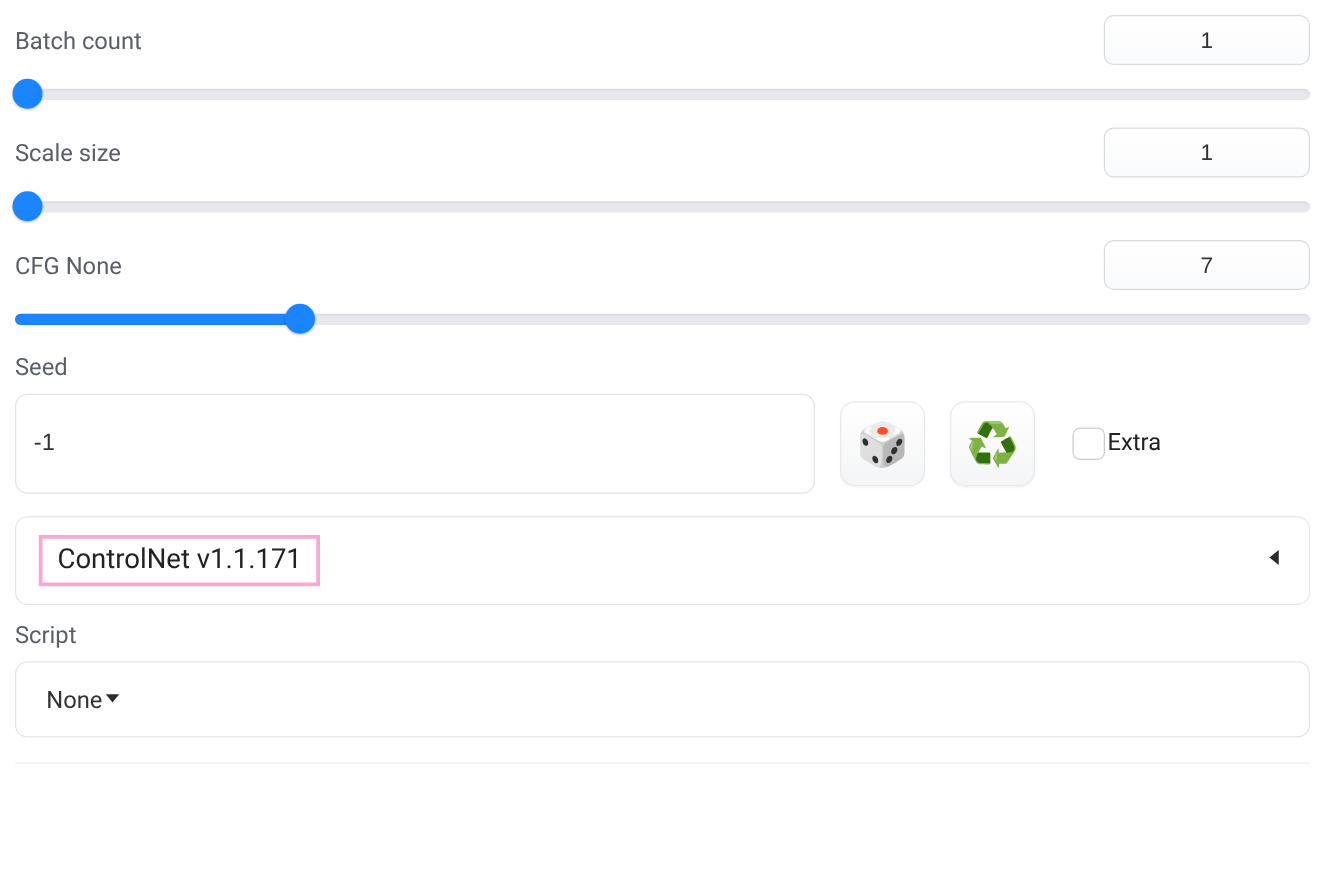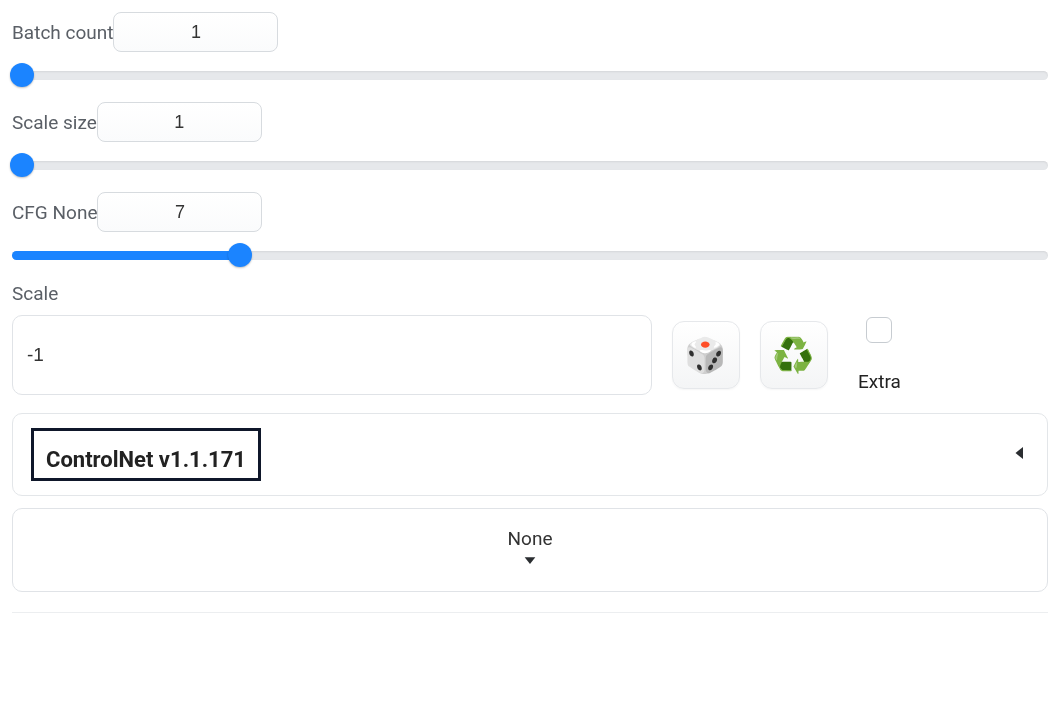--- a/index.html
+++ b/index.html
@@ -7,21 +7,21 @@
     font-family: -apple-system, BlinkMacSystemFont, "Segoe UI", Roboto, sans-serif;
     background: #fff;
     padding: 12px;
     color: #333;
     font-size: 18px;
   }
   .field { margin-bottom: 18px; }
   .row-top {
     display: flex;
     align-items: center;
-    justify-content: flex-start;
+    justify-content: space-between;
     margin-bottom: 14px;
   }
   .label {
     color: #5a5f66;
     font-size: 19px;
   }
   .num-input {
     width: 165px;
     height: 40px;
     border: 1px solid #d7dbdf;
@@ -86,63 +86,60 @@
     border: 1px solid #e6e8eb;
     display: flex;
     align-items: center;
     justify-content: center;
     font-size: 34px;
     cursor: pointer;
     box-shadow: 0 1px 2px rgba(0,0,0,0.04);
   }
   .extra-wrap {
     display: flex;
-    align-items: center;
-    gap: 27px;
+    align-items: flex-start;
+    gap: 2px;
     margin-left: 10px;
-    flex-direction: column;
   }
   .checkbox {
     width: 26px;
     height: 26px;
     border: 1.5px solid #c7ccd1;
     border-radius: 6px;
     background: #fff;
   }
   .extra-label { font-size: 19px; color: #222; }
   .accordion {
     border: 1px solid #e3e6e9;
     border-radius: 10px;
     padding: 14px 18px;
     margin-top: 14px;
     margin-bottom: 12px;
     display: flex;
     align-items: center;
     justify-content: space-between;
   }
   .highlight-box {
-    border: 3px solid #0f172a;
-    padding: 16px 12px 6px 12px;
+    border: 3px solid #f9a8d4;
+    padding: 4px 12px 6px 12px;
     display: inline-block;
-    font-weight: bold;
   }
   .accordion-title { font-size: 22px; color: #222; }
   .chevron-left svg { width: 18px; height: 18px; }
   .script-select {
     width: 100%;
     border: 1px solid #e0e3e7;
     border-radius: 10px;
     padding: 18px 24px;
     display: flex;
     align-items: center;
-    justify-content: center;
+    justify-content: flex-start;
     margin-top: 10px;
     background: #fff;
     font-size: 19px;
-    flex-direction: column;
   }
   .caret-down svg { width: 16px; height: 16px; }
   .bottom-rule {
     height: 1px;
     background: #eceef0;
     margin-top: 20px;
   }
 </style>
 </head>
 <body>
@@ -180,21 +177,21 @@
   </div>
   <div class="slider-wrap">
     <div class="track">
       <div class="fill" style="width: 22%;"></div>
       <div class="thumb" style="left: 22%;"></div>
     </div>
   </div>
 </div>
 
 <div class="field">
-  <div class="label" style="margin-bottom:10px">Scale</div>
+  <div class="label" style="margin-bottom:10px">Seed</div>
   <div class="seed-row">
     <input class="seed-input" value="-1" style="">
     <div class="icon-btn">
       <span>🎲</span>
     </div>
     <div class="icon-btn">
       <span>♻️</span>
     </div>
     <div class="extra-wrap">
       <div class="checkbox"></div>
@@ -208,20 +205,21 @@
     <span class="accordion-title">ControlNet v1.1.171</span>
   </span>
   <span class="chevron-left">
     <svg viewBox="0 0 24 24">
         <path d="M16 4 L6 12 L16 20 Z" fill="#2a2d30"></path>
       </svg>
   </span>
 </div>
 
 <div>
+  <div class="label">Script</div>
   <div class="script-select">
     <span>None</span>
     <span class="caret-down">
       <svg viewBox="0 0 24 24">
           <path d="M4 8 L12 18 L20 8 Z" fill="#2a2d30"></path>
         </svg>
     </span>
   </div>
 </div>
 

